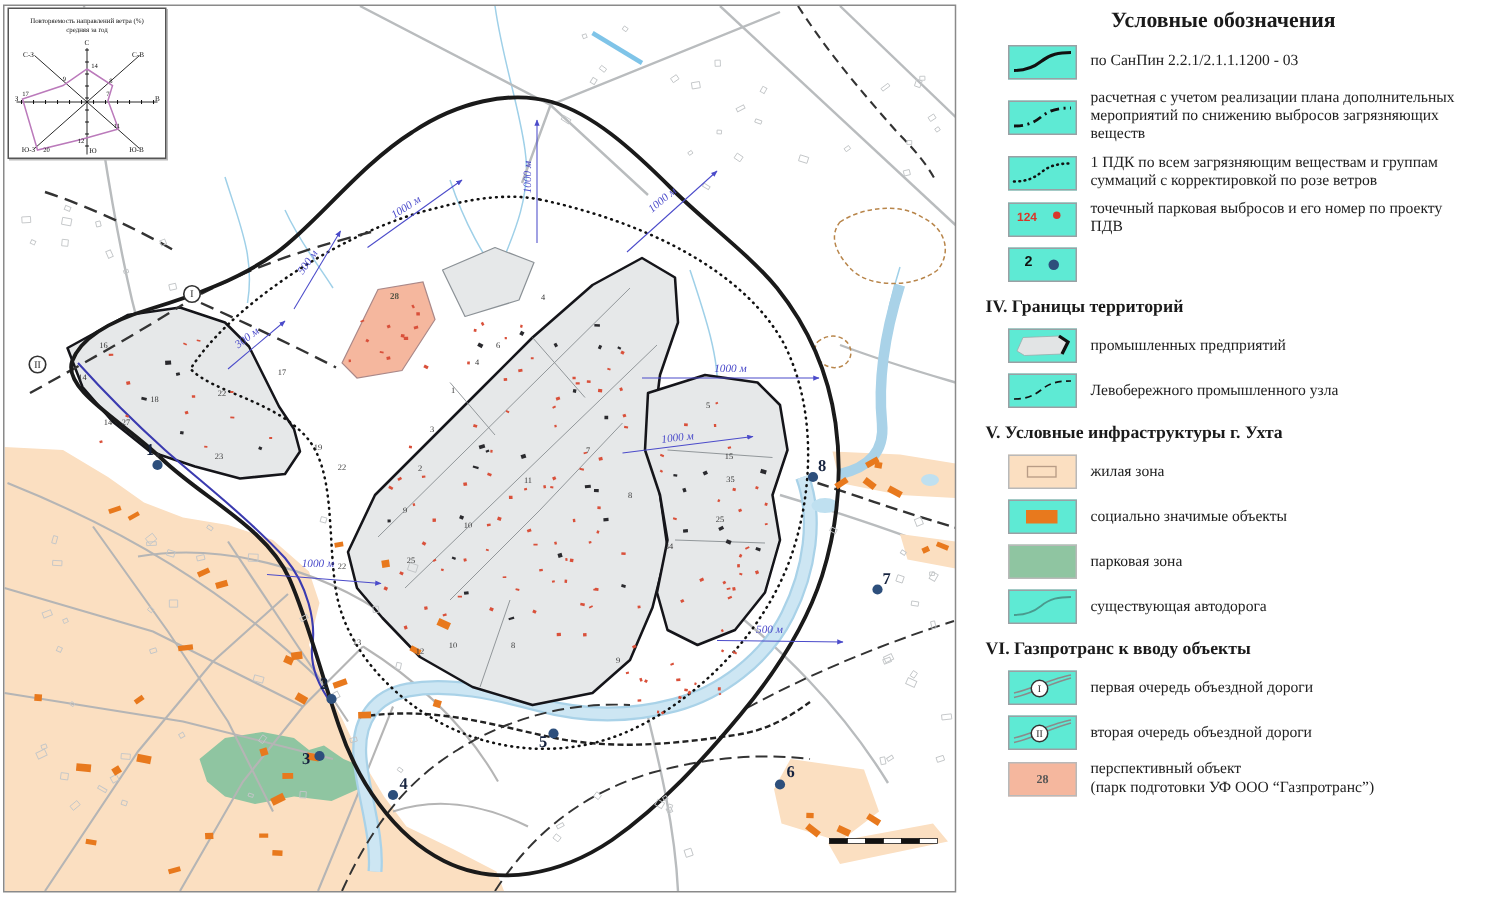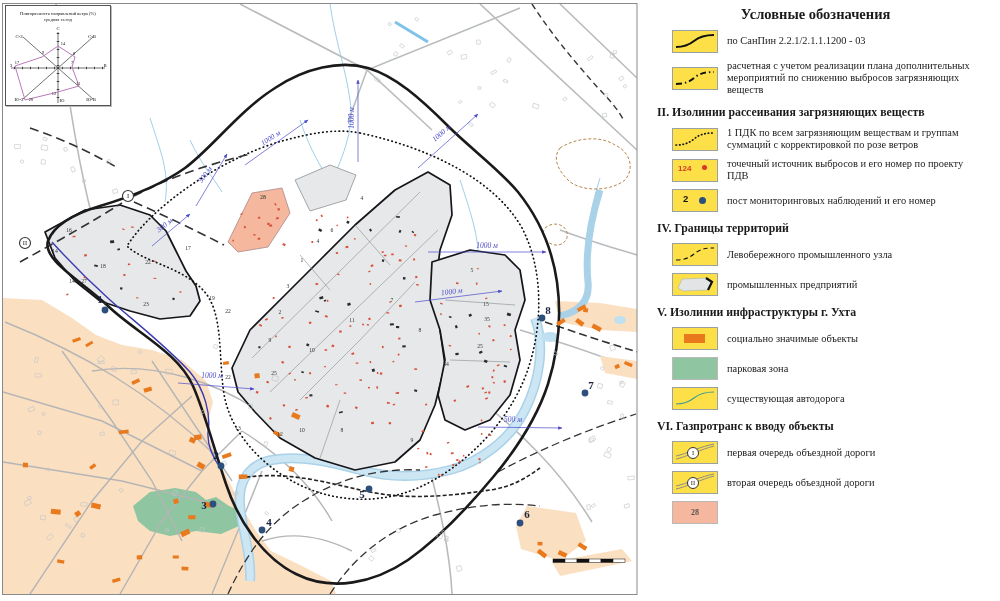--- a/index.html
+++ b/index.html
@@ -18,21 +18,21 @@
   .persp-num{font-size:6px;font-weight:bold;fill:#554;text-anchor:middle;}
   .stage-letter{font-size:6.5px;fill:#222;text-anchor:middle;}
   .rose-title{font-size:4.6px;fill:#111;text-anchor:middle;}
   .rose-dir{font-size:4.8px;fill:#111;text-anchor:middle;}
   .rose-val{font-size:4.4px;fill:#111;text-anchor:middle;}
   
   .legend{position:absolute;left:641px;top:0;width:359px;height:601px;background:#fff;color:#1a1a1a;}
   .lg-title{font-size:14.5px;font-weight:bold;text-align:center;margin:6px 10px 0 0;}
   .lg-head{font-size:11.8px;font-weight:bold;margin:9px 0 4px 16px;}
   .lrow{display:flex;align-items:center;margin:7px 18px 7px 31px;}
-  .lbox{flex:0 0 44px;width:44px;height:21px;border:1px solid #9aa0a4;background:#fde047;
+  .lbox{flex:0 0 44px;width:44px;height:21px;border:1px solid #9aa0a4;background:#5eead4;
         display:flex;align-items:center;justify-content:center;position:relative;}
   .lbox.noborder{border:1px solid #b9b9b9;}
   .lbox svg{display:block;}
   .llabel{font-size:10.4px;line-height:1.16;margin-left:9px;max-width:262px;color:#222;}
   .numred{position:absolute;left:5px;top:4px;font-size:8px;font-weight:bold;color:#d9372a;
           font-family:"Liberation Sans",sans-serif;}
   .numblk{position:absolute;left:10px;top:3px;font-size:9.5px;font-weight:bold;color:#111;
           font-family:"Liberation Sans",sans-serif;}
   .num28{width:100%;text-align:center;font-size:8px;font-weight:bold;color:#555;}
   .dotred{position:absolute;left:29px;top:5px;width:5px;height:5px;border-radius:50%;background:#d9372a;}
@@ -636,65 +636,71 @@
     </div>
     <div class="lrow">
       <span class="lbox">
         <svg width="42" height="19">
             <path d="M2,15 C10,15 15,13 20,9 C26,4 32,3 40,3" stroke="#111" stroke-width="1.9" stroke-dasharray="6 3 1.4 3" fill="none"></path>
           </svg>
       </span>
       <span class="llabel">расчетная с учетом реализации плана дополнительных мероприятий по снижению выбросов загрязняющих веществ</span>
     </div>
 
-    <div class="lg-head">II. Изолинии рассеивания загрязняющих веществ</div>
     <div class="lrow">
       <span class="lbox">
         <svg width="42" height="19">
             <path d="M2,15 C10,15 15,13 20,9 C26,4 32,3 40,3" stroke="#111" stroke-width="1.7" stroke-dasharray="0.5 3" stroke-linecap="round" fill="none"></path>
           </svg>
       </span>
       <span class="llabel">1 ПДК по всем загрязняющим веществам и группам суммаций с корректировкой по розе ветров</span>
     </div>
 
     <div class="lrow">
       <span class="lbox">
         <span class="numred">124</span>
         <span class="dotred"></span>
       </span>
-      <span class="llabel">точечный источник выбросов и его номер по проекту ПДВ</span>
+      <span class="llabel">точечный парковая выбросов и его номер по проекту ПДВ</span>
     </div>
     <div class="lrow">
       <span class="lbox">
         <span class="numblk">2</span>
         <span class="dotblue"></span>
       </span>
-      <span class="llabel">пост мониторинговых наблюдений и его номер</span>
     </div>
 
     <div class="lg-head">IV. Границы территорий</div>
-    <div class="lrow">
-      <span class="lbox">
-        <svg width="42" height="19">
-            <path d="M2,15 C10,15 15,13 20,9 C26,4 32,3 40,3" stroke="#111" stroke-width="1.1" stroke-dasharray="4.5 3" fill="none"></path>
-          </svg>
-      </span>
-      <span class="llabel">Левобережного промышленного узла</span>
-    </div>
     <div class="lrow">
       <span class="lbox">
         <svg width="42" height="19">
           <polygon points="4,13 8,4 32,3 38,7 34,15 9,16" fill="#e2e4e5" stroke="#9aa" stroke-width="0.5"></polygon>
           <polyline points="32,3 38,7 34,15" fill="none" stroke="#111" stroke-width="2.2"></polyline>
         </svg>
       </span>
       <span class="llabel">промышленных предприятий</span>
     </div>
-
-    <div class="lg-head">V. Изолинии инфраструктуры г. Ухта</div>
+    <div class="lrow">
+      <span class="lbox">
+        <svg width="42" height="19">
+            <path d="M2,15 C10,15 15,13 20,9 C26,4 32,3 40,3" stroke="#111" stroke-width="1.1" stroke-dasharray="4.5 3" fill="none"></path>
+          </svg>
+      </span>
+      <span class="llabel">Левобережного промышленного узла</span>
+    </div>
+
+    <div class="lg-head">V. Условные инфраструктуры г. Ухта</div>
+    <div class="lrow">
+      <span class="lbox noborder" style="background:#fbdfc1">
+        <svg width="42" height="19">
+            <rect x="11" y="6" width="19" height="7" fill="none" stroke="#b89c86" stroke-width="0.9"></rect>
+          </svg>
+      </span>
+      <span class="llabel">жилая зона</span>
+    </div>
     <div class="lrow">
       <span class="lbox">
         <svg width="42" height="19">
             <rect x="10" y="5" width="21" height="9" fill="#e8791d"></rect>
           </svg>
       </span>
       <span class="llabel">социально значимые объекты</span>
     </div>
     <div class="lrow">
       <span class="lbox noborder" style="background:#8fc5a1"></span>
@@ -729,15 +735,19 @@
           <circle cx="19" cy="10" r="5.5" fill="#fff" stroke="#333" stroke-width="1"></circle>
           <text x="19" y="12.4" class="stage-letter">II</text>
         </svg>
       </span>
       <span class="llabel">вторая очередь объездной дороги</span>
     </div>
     <div class="lrow">
       <span class="lbox noborder" style="background:#f5b79e">
         <span class="num28">28</span>
       </span>
+      <span class="llabel">
+        <div>перспективный объект</div>
+        <div>(парк подготовки УФ ООО “Газпротранс”)</div>
+      </span>
     </div>
   </div>
 </div>
 
 </body></html>

